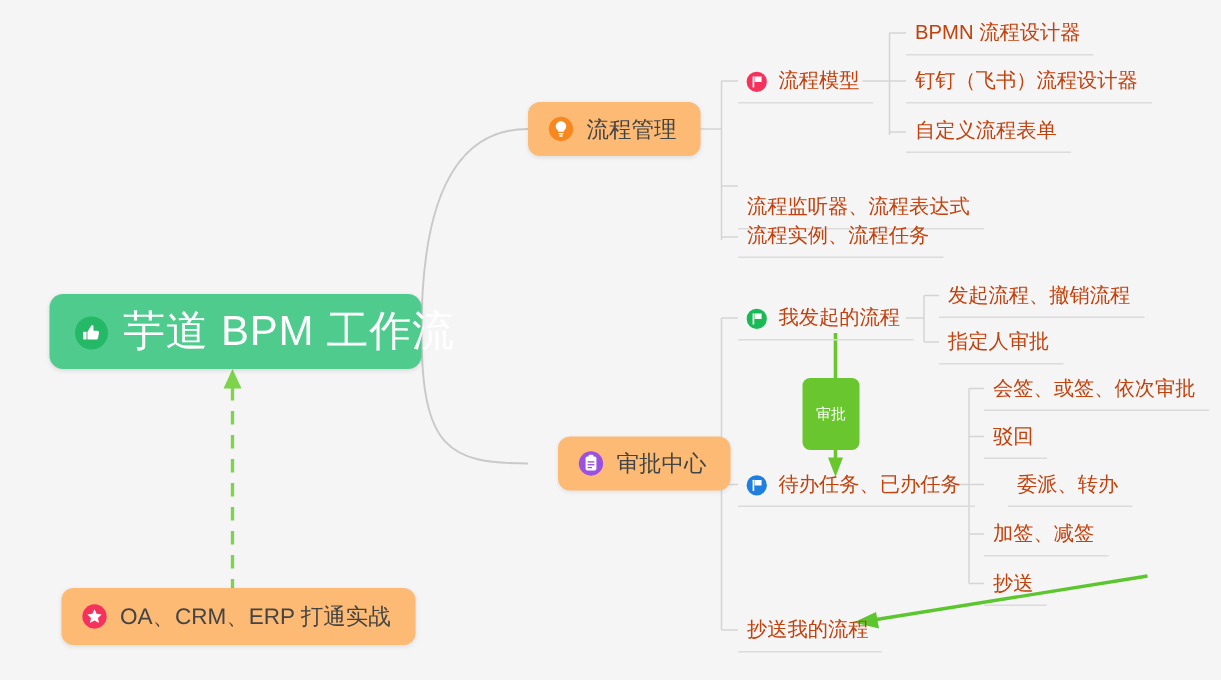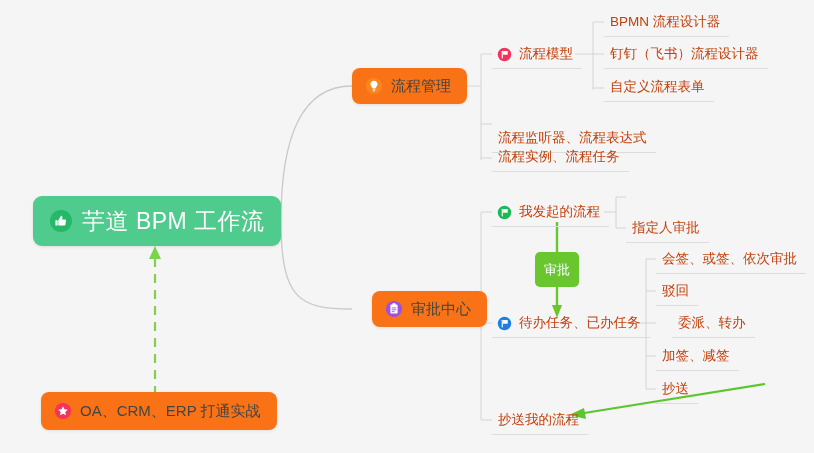--- a/index.html
+++ b/index.html
@@ -14,49 +14,49 @@
   svg.links{position:absolute;left:0;top:0;width:814px;height:453px;pointer-events:none;}
 
   
   .node{position:absolute;display:flex;align-items:center;box-sizing:border-box;white-space:nowrap;}
 
   
   .root{
     left:33px;top:196px;width:248px;height:50px;
     background:#4ecb8d;border-radius:9px;
     padding:0 16px;color:#ffffff;
-    font-size:23px;letter-spacing:.5px;
+    font-size:28px;letter-spacing:.5px;
     box-shadow:0 1px 3px rgba(0,0,0,.10);
   }
   .root .label{margin-left:9px;font-weight:400;}
 
   
   .card{
-    background:#f97316;border-radius:8px;height:36px;
+    background:#fdba74;border-radius:8px;height:36px;
     padding:0 16px 0 13px;font-size:15px;color:#444;
     box-shadow:0 1px 3px rgba(0,0,0,.09);
   }
   .card .label{margin-left:8px;}
 
   
   .leaf{
     font-size:13.5px;color:#c2410c;height:29px;
     padding:0 9px 0 6px;
     border-bottom:1px solid #dcdcdc;
     align-items:center;
   }
   .leaf.icon-leaf{padding-left:5px;}
   .leaf .label{margin-left:7px;}
   .leaf.plain .label{margin-left:0;}
 
   
   .badge{
-    left:535px;top:252px;height:35px;
+    left:535px;top:252px;height:48px;
     background:#6ac62f;border-radius:5px;
-    color:#fff;font-size:13px;padding:16px 9px;
+    color:#fff;font-size:10px;padding:16px 9px;
     justify-content:center;
   }
 
   
   .ic{width:18px;height:18px;flex:0 0 18px;display:block;}
   .ic.sm{width:15px;height:15px;flex:0 0 15px;}
   .ic.lg{width:24px;height:24px;flex:0 0 24px;}
 </style>
 </head>
 <body>
@@ -179,20 +179,23 @@
     <span class="ic sm">
       <svg viewBox="0 0 20 20" width="15" height="15">
         <circle cx="10" cy="10" r="9" fill="#19b955"></circle>
         <rect x="6.3" y="5" width="1.5" height="10.2" rx=".6" fill="#ffffff"></rect>
         <path d="M8.1 5.4h6.2v4.9H8.1z" fill="#ffffff"></path>
       </svg>
     </span>
     <span class="label">我发起的流程</span>
   </div>
 
+  <div class="node leaf plain" style="left:626px;top:183px;">
+    <span class="label">发起流程、撤销流程</span>
+  </div>
   <div class="node leaf plain" style="left:626px;top:214px;">
     <span class="label">指定人审批</span>
   </div>
 
   <div class="node badge">
     <span class="label">审批</span>
   </div>
 
   <div class="node leaf plain" style="left:656px;top:245px;">
     <span class="label">会签、或签、依次审批</span>

